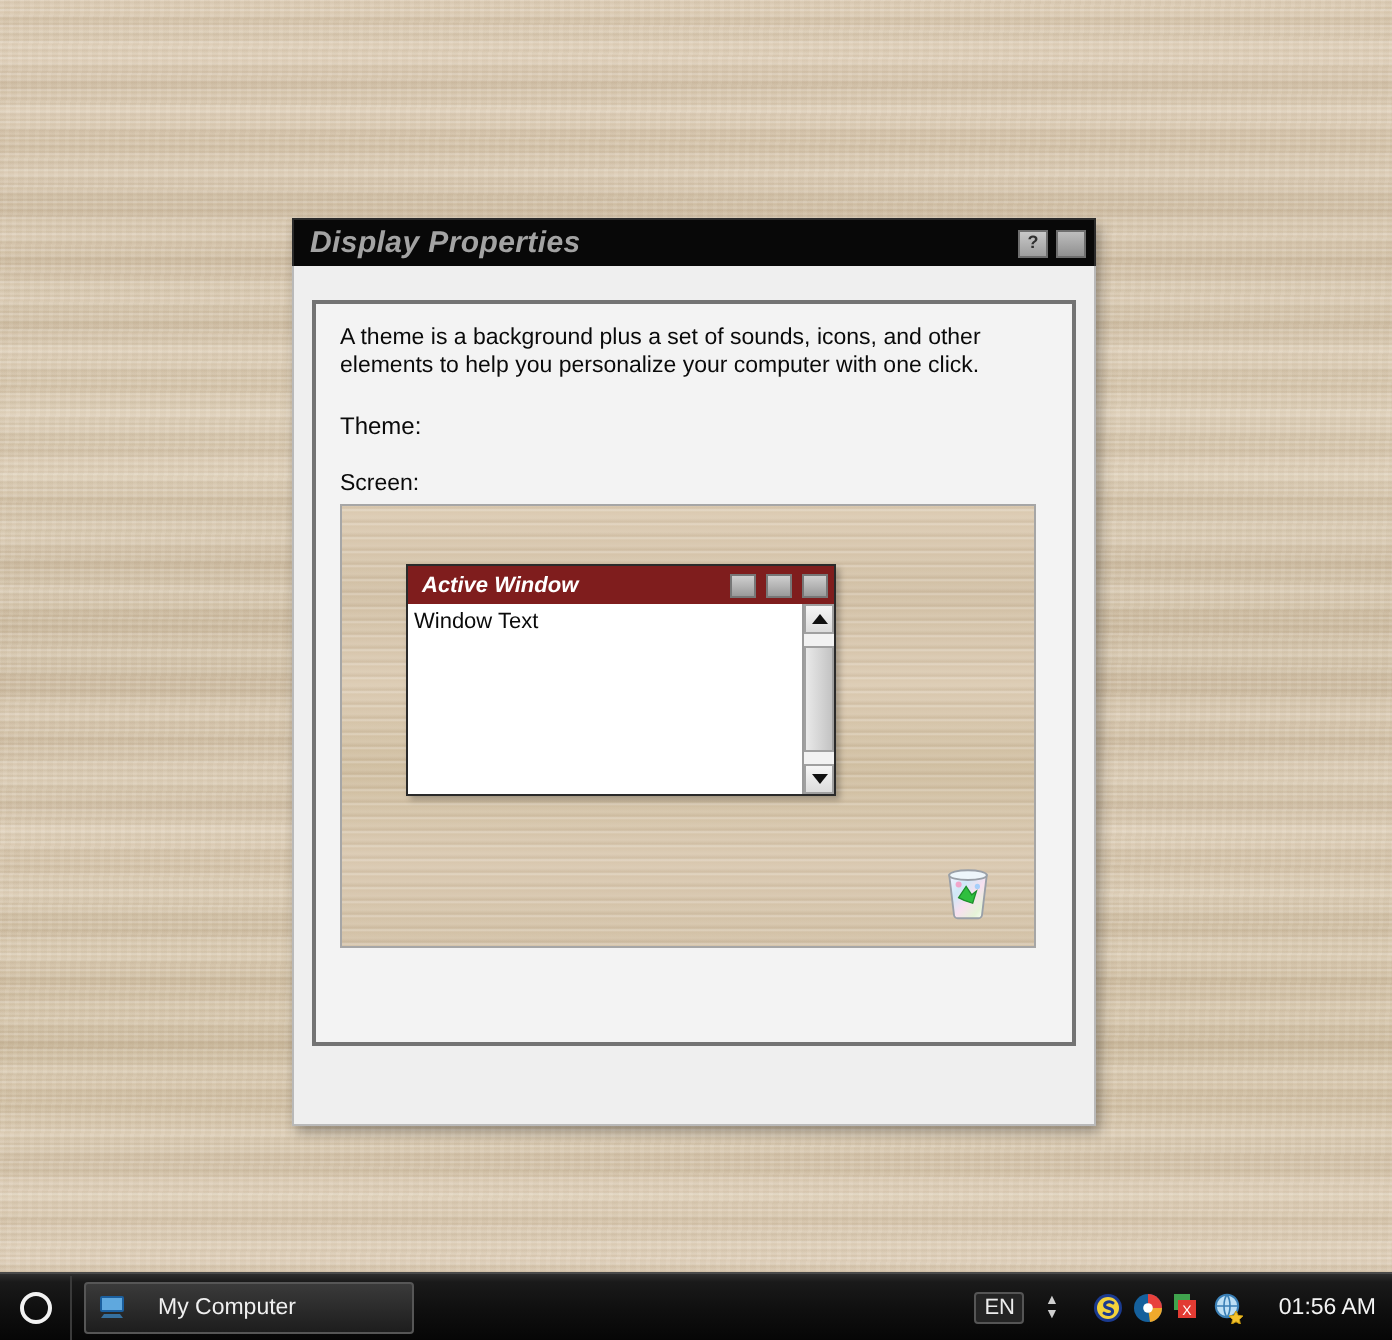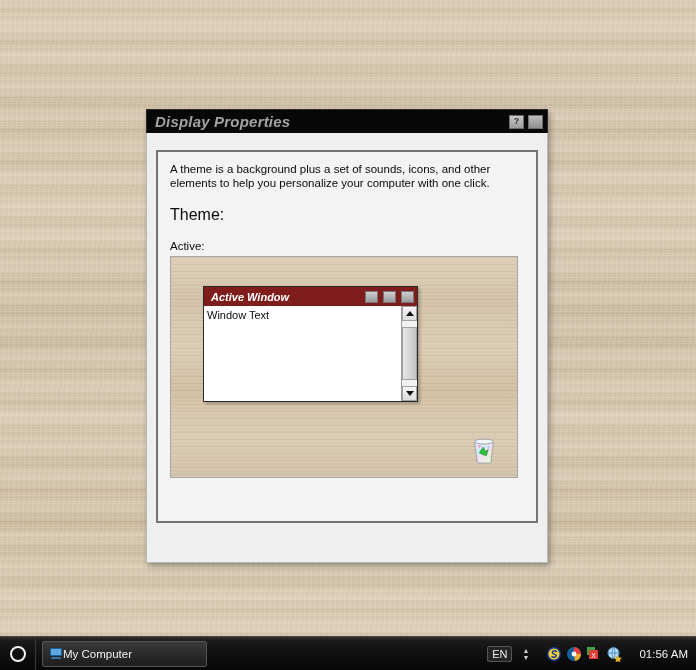--- a/index.html
+++ b/index.html
@@ -123,21 +123,21 @@
     padding: 10px 26px 0 12px;
   }
 
   .desc {
     font-size: 11.5px;
     color: #0a0a0a;
     line-height: 14px;
     margin-bottom: 16px;
   }
   .field-label {
-    font-size: 16px;
+    font-size: 12px;
     color: #0a0a0a;
     margin-bottom: 3px;
   }
 
   
   .theme-row { display: flex; align-items: center; }
   .combo {
     width: 190px; height: 21px;
     border: 2px solid #111;
     background: #cfcfcf;
@@ -284,21 +284,21 @@
     width: 16px; height: 16px; border-radius: 50%;
     border: 2.5px solid #f2f2f2;
   }
   .task-btn {
     height: 26px; width: 165px;
     margin-left: 6px;
     background: linear-gradient(180deg,#3a3a3a,#1d1d1d);
     border: 1px solid #565656;
     border-radius: 2px;
     display: flex; align-items: center;
-    padding-left: 6px; gap: 0;
+    padding-left: 6px; gap: 16px;
     color: #f0f0f0; font-size: 11.5px;
   }
   .tray {
     margin-left: auto;
     display: flex; align-items: center;
     height: 34px; padding-right: 8px; gap: 9px;
   }
   .lang {
     color: #ededed; font-size: 11px;
     border: 1px solid #555; border-radius: 2px;
@@ -325,21 +325,21 @@
   </div>
 
 
   <div class="tabpanel">
 
     <div class="desc">A theme is a background plus a set of sounds, icons, and other elements to help you personalize your computer with one click.</div>
 
     <div class="field-label">Theme:</div>
 
 
-    <div class="sample-label">Active:</div>
+    <div class="sample-label">Screen:</div>
 
     <div class="sample-box">
 
       <div class="mini-win">
         <div class="mini-title">
           <div class="mini-title-text">Active Window</div>
           <div class="mini-btn"></div>
           <div class="mini-btn"></div>
           <div class="mini-btn"></div>
         </div>

